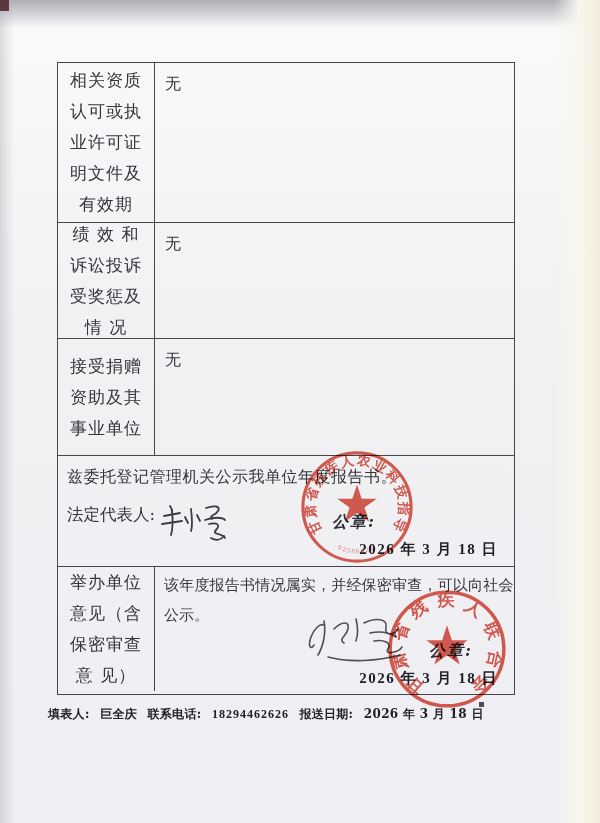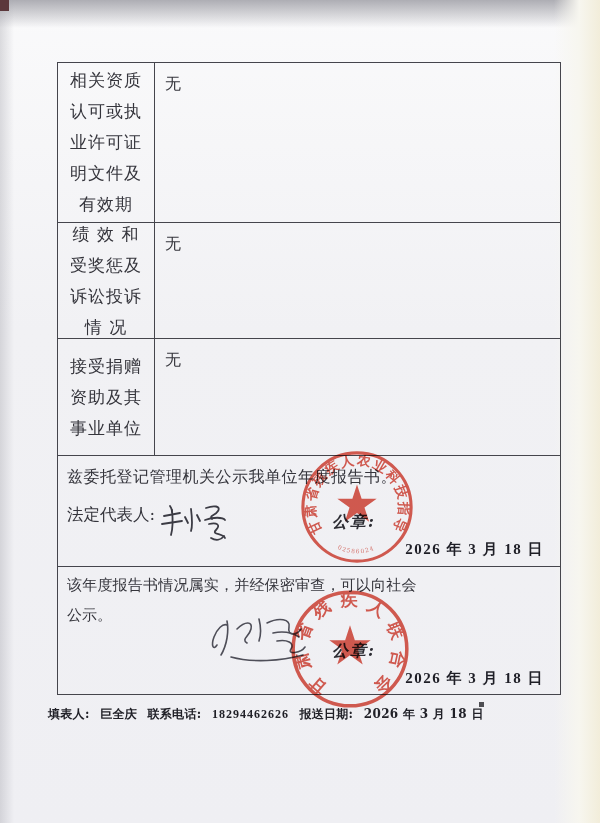--- a/index.html
+++ b/index.html
@@ -8,21 +8,21 @@
         background-image:linear-gradient(180deg,#fafafb 0%,#f1f1f4 40%,#efeff3 100%);}
   .top-shade{position:absolute;left:0;top:0;width:100%;height:28px;
         background:linear-gradient(180deg,rgba(148,148,156,.75),rgba(241,241,244,0));pointer-events:none;}
   .left-shade{position:absolute;left:0;top:0;width:14px;height:100%;
         background:linear-gradient(90deg,rgba(160,160,168,.35),rgba(241,241,244,0));pointer-events:none;}
   .edge-right{position:absolute;right:0;top:0;width:46px;height:100%;
         background:linear-gradient(90deg,rgba(246,246,244,0),#f7f6ef 55%,#f2edda 100%);pointer-events:none;}
   .corner-mark{position:absolute;left:0;top:0;width:9px;height:11px;background:#5c383c;}
   .artifact-dot{position:absolute;left:479px;top:702px;width:5px;height:5px;background:#4d4d52;}
 
-  .doc-table{position:absolute;left:57px;top:62px;width:504px;height:633px;
+  .doc-table{position:absolute;left:57px;top:62px;width:458px;height:633px;
         border:1px solid #45454c;box-sizing:border-box;}
   .row{display:flex;border-bottom:1px solid #45454c;box-sizing:border-box;}
   .row:last-child{border-bottom:none;}
   .r1{height:160px;} .r2{height:116px;} .r3{height:117px;} .r4{height:111px;} .r5{height:124px;}
   .label-cell{width:97px;border-right:1px solid #45454c;box-sizing:border-box;
         display:flex;flex-direction:column;justify-content:center;align-items:center;
         font-size:17px;line-height:31px;color:#35353c;letter-spacing:1px;}
   .value-cell{flex:1;position:relative;color:#35353c;}
   .none-val{position:absolute;left:10px;top:11px;font-size:16px;}
 
@@ -71,22 +71,22 @@
         <div>有效期</div>
       </div>
       <div class="value-cell">
         <span class="none-val">无</span>
       </div>
     </div>
 
     <div class="row r2">
       <div class="label-cell">
         <div>绩 效 和</div>
+        <div>诉讼投诉</div>
         <div>受奖惩及</div>
-        <div>诉讼投诉</div>
         <div>情 况</div>
       </div>
       <div class="value-cell">
         <span class="none-val">无</span>
       </div>
     </div>
 
     <div class="row r3">
       <div class="label-cell">
         <div>接受捐赠</div>
@@ -132,20 +132,26 @@
             <textPath href="#arcTop1" startOffset="0" textLength="217">甘肃省残疾人农业科技指导中心</textPath>
           </text>
           <text font-size="6" fill="#d8473a" opacity="0.8">
             <textPath href="#arcBot1" startOffset="8" textLength="38">02586024</textPath>
           </text>
         </svg>
       </div>
     </div>
 
     <div class="row r5">
+      <div class="label-cell">
+        <div>举办单位</div>
+        <div>意见（含</div>
+        <div>保密审查</div>
+        <div>意 见）</div>
+      </div>
       <div class="value-cell">
         <div class="line1">该年度报告书情况属实，并经保密审查，可以向社会</div>
         <div class="line2">公示。</div>
         <svg class="sig sig5" width="112" height="55" viewBox="0 0 112 55" aria-label="贾永庆">
           <g fill="none" stroke="#4e4e58" stroke-width="1.6" stroke-linecap="round">
             <path d="M14,34 C10,40 8,34 11,26 C14,18 20,12 24,14"></path>
             <path d="M24,10 C26,20 24,34 18,44"></path>
             <path d="M34,18 C42,10 50,10 48,18 C46,26 38,28 44,32"></path>
             <path d="M56,8 C58,16 58,24 56,30"></path>
             <path d="M64,12 C76,6 88,8 86,16 C84,26 94,24 98,18"></path>

